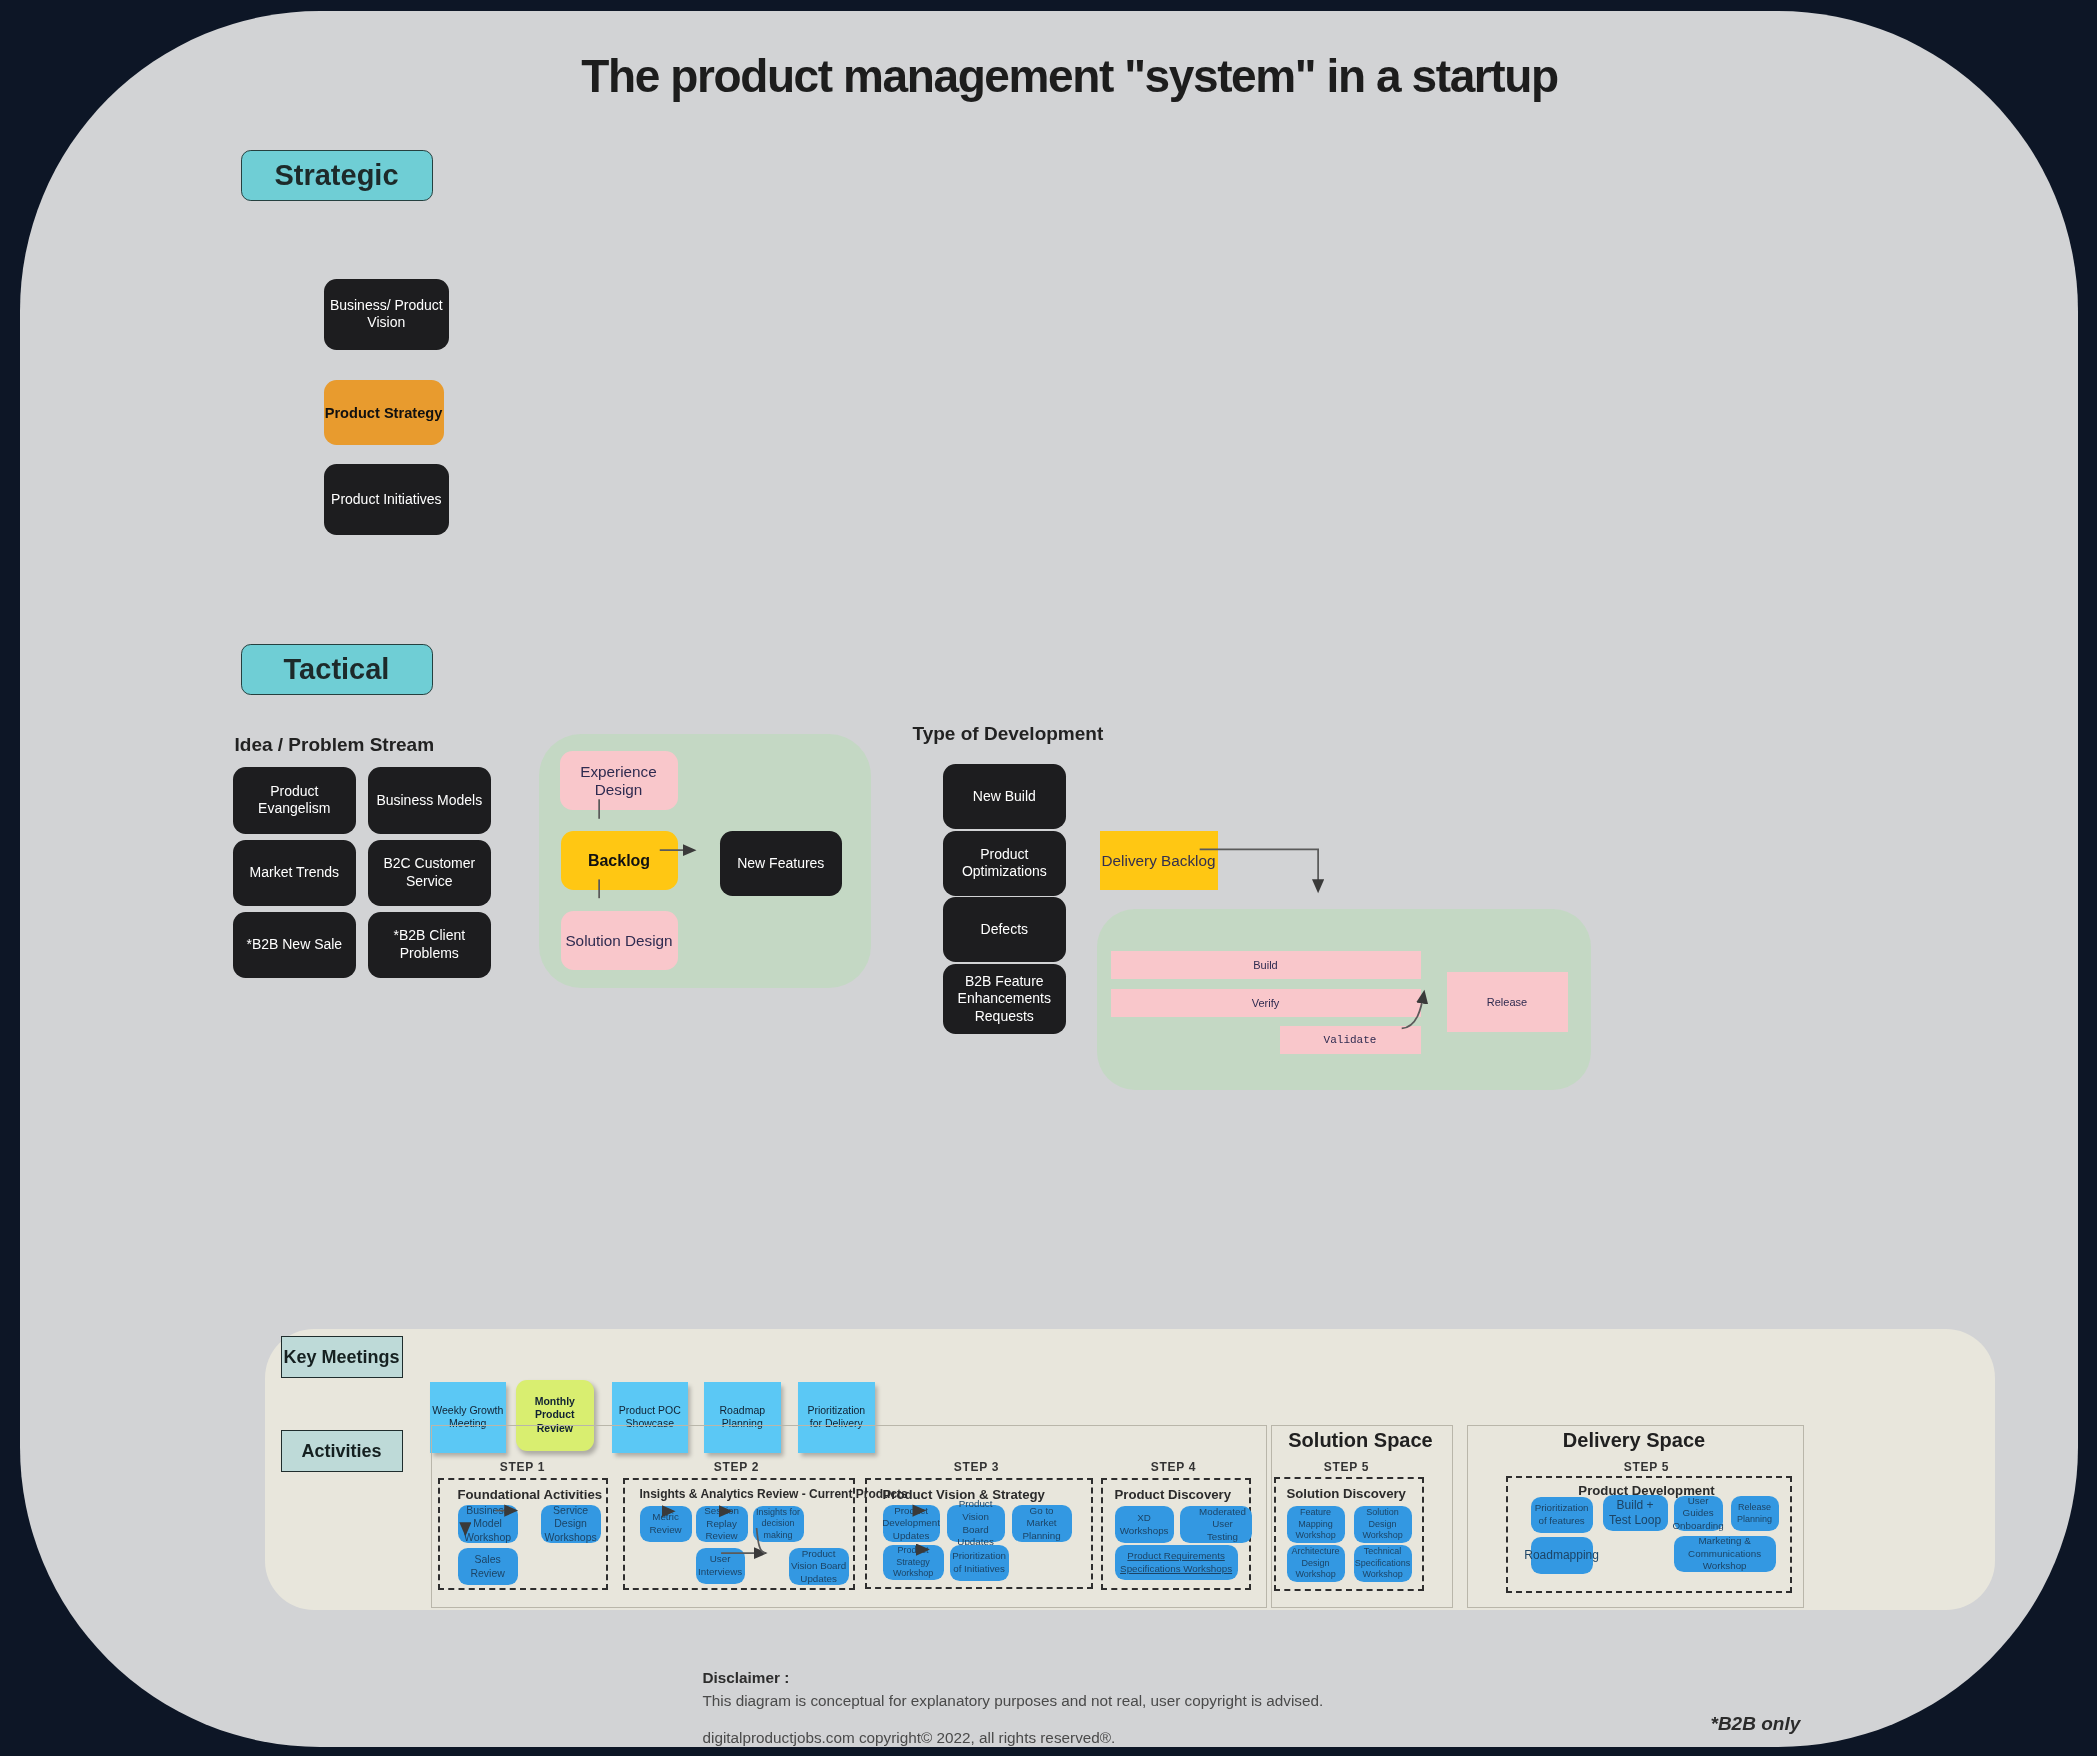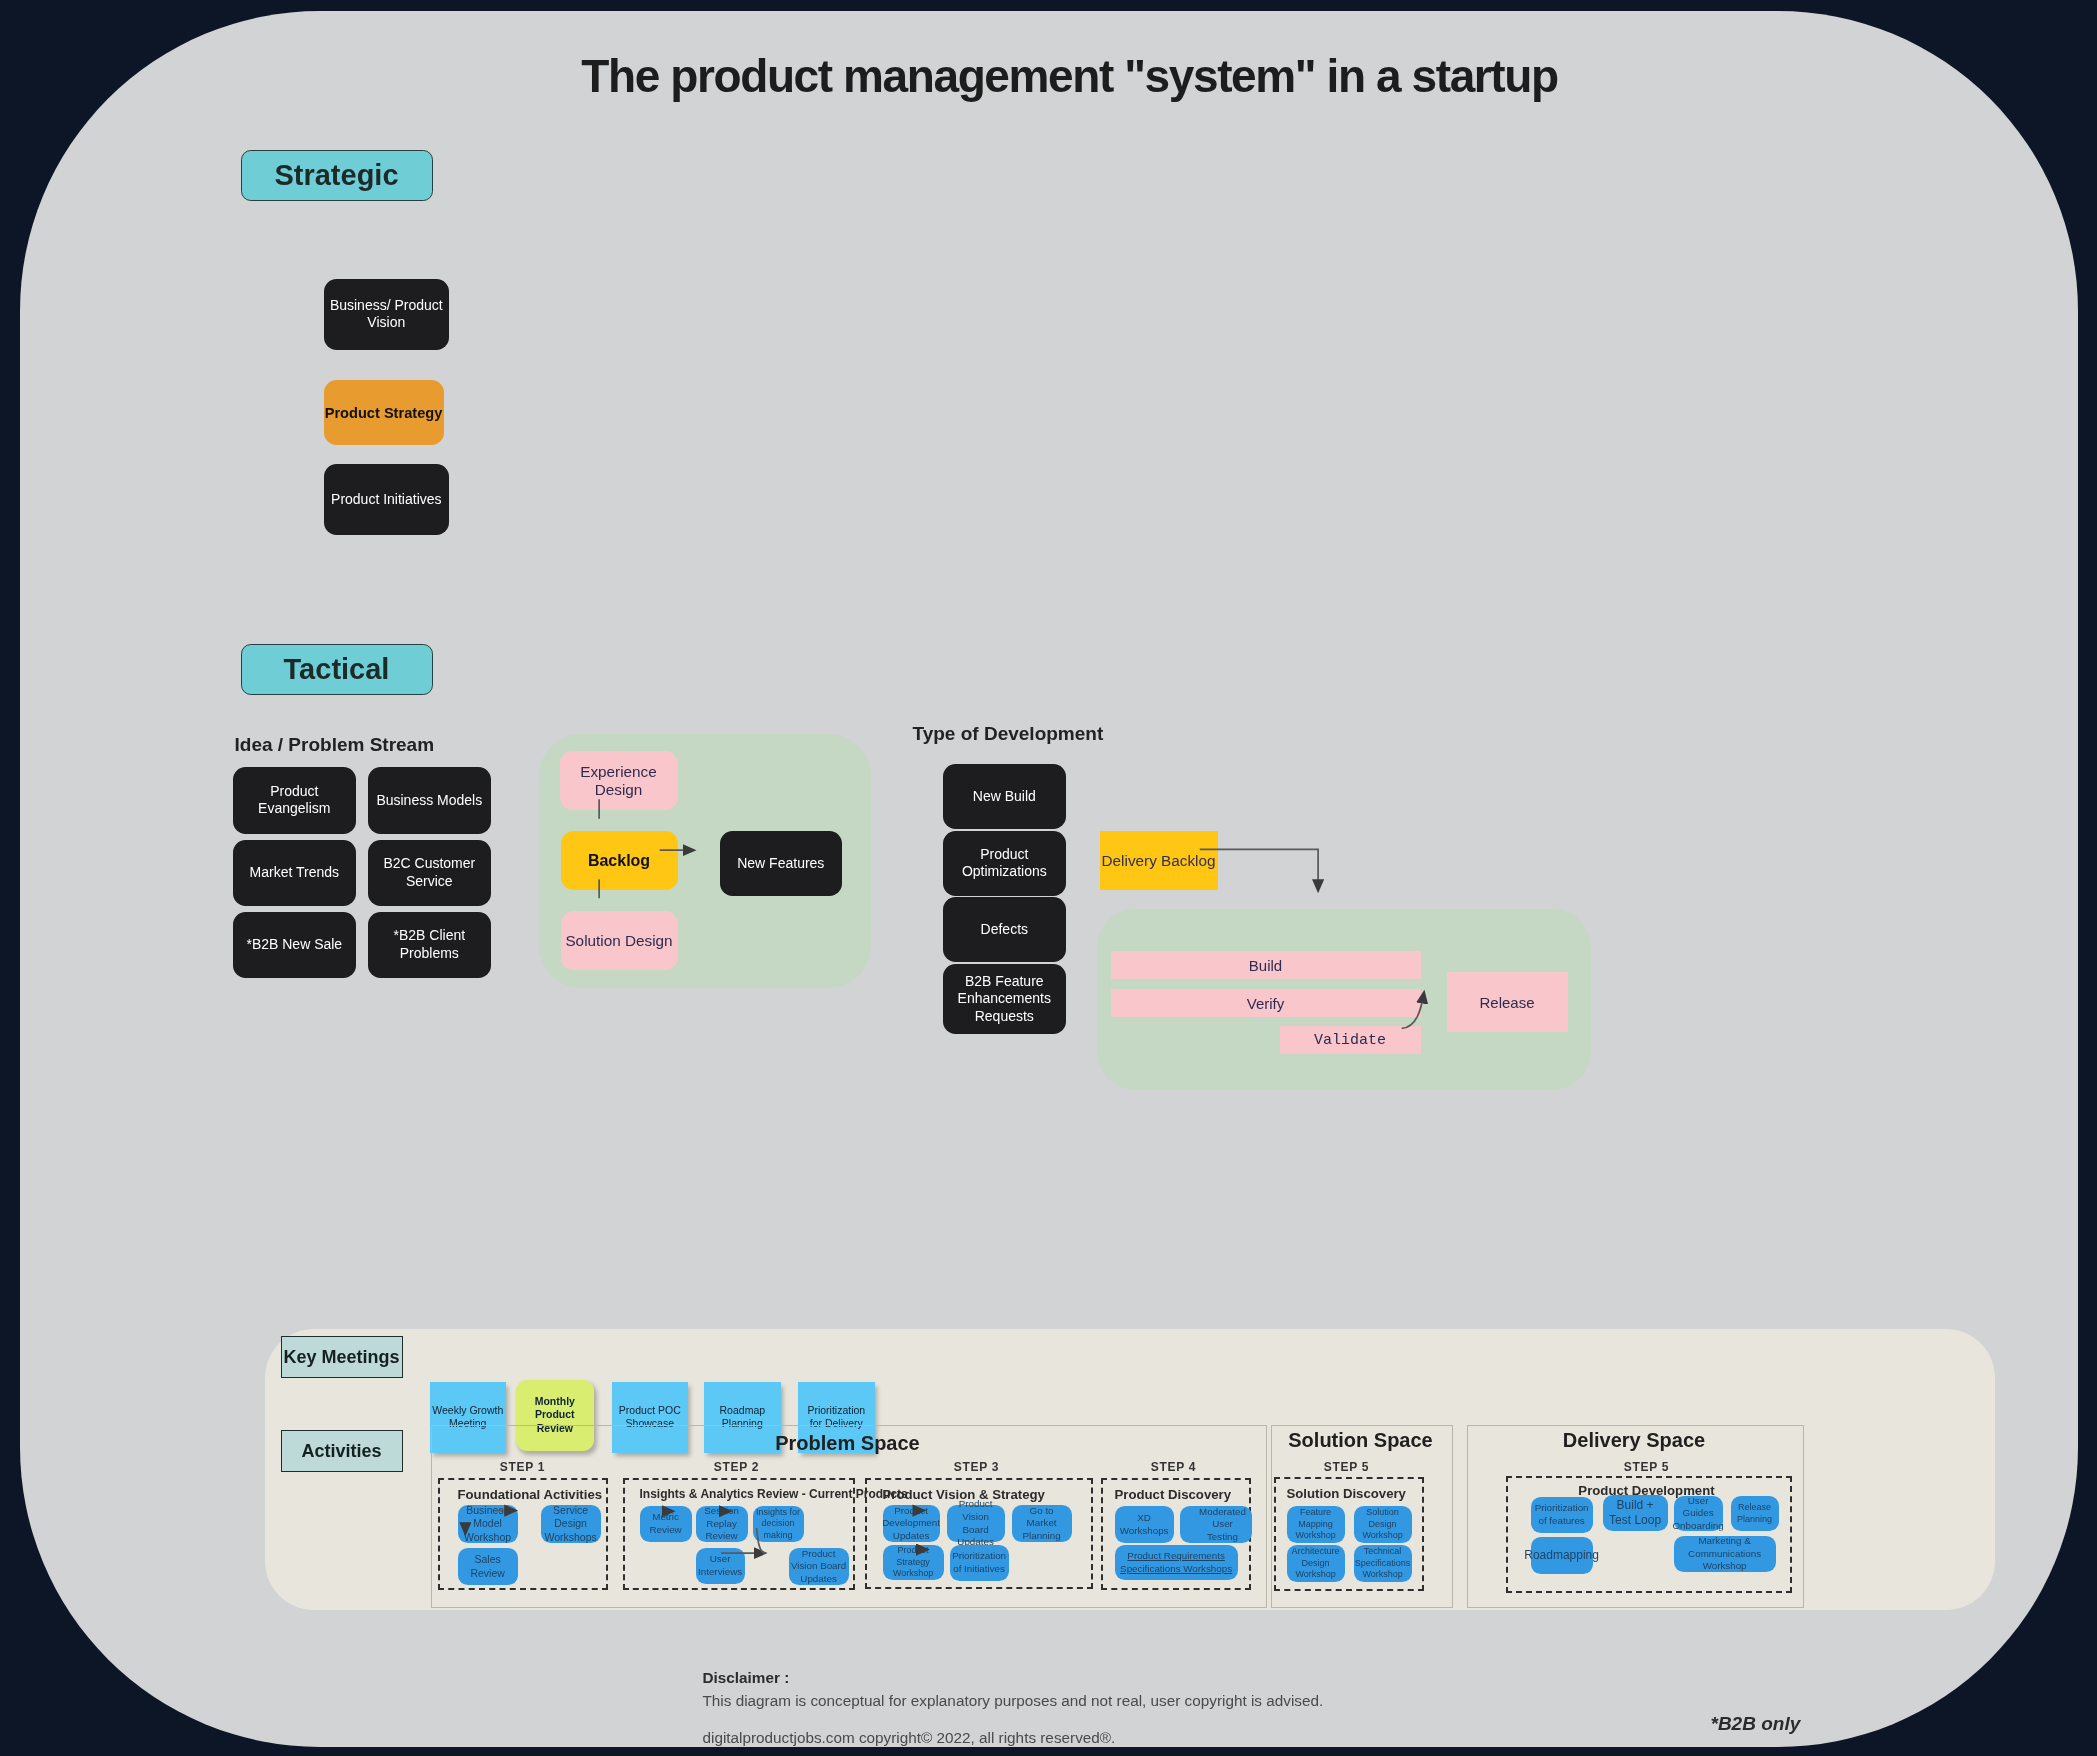--- a/index.html
+++ b/index.html
@@ -7,21 +7,21 @@
          font-family:"Liberation Sans",sans-serif;color:#1c1c1c;}
   #canvas{position:absolute;left:19.5px;top:11px;width:2058px;height:1736px;background:#d2d3d5;border-radius:300px 300px 300px 300px;}
   .abs{position:absolute;}
   .ctr{display:flex;align-items:center;justify-content:center;text-align:center;}
   #title{left:0;top:49px;width:2097px;text-align:center;font-size:46px;font-weight:bold;
          letter-spacing:-1.4px;color:#1d1d1d;font-family:"Liberation Sans",sans-serif;}
   .badge{background:#6fced5;border:1.4px solid #25403f;border-radius:9.8px;font-weight:bold;font-size:29px;color:#1d2a2a;}
   .blackbox{background:#1d1d1f;color:#fff;border-radius:12.5px;font-size:14px;line-height:1.25;padding:2.8px;}
   .orangebox{background:#e89b2e;color:#111;border-radius:12.5px;font-size:14.6px;font-weight:bold;}
   .pinkbox{background:#f9c7cb;color:#2f2b50;font-size:15.3px;border-radius:12.5px;}
-  .pinkbar{background:#f9c7cb;color:#2f2b50;font-size:15px;}
+  .pinkbar{background:#f9c7cb;color:#2f2b50;font-size:11px;}
   .yellowbox{background:#ffc713;color:#111;font-size:16px;font-weight:bold;border-radius:12.5px;}
   .yellowsq{background:#ffc713;color:#33304f;font-size:15.3px;}
   .greenpanel{background:#c4d8c4;border-radius:42px;}
   .h-label{font-size:19px;font-weight:bold;color:#222;}
   .band{background:#a9d2d2;border:1.4px solid #3c4b4b;border-radius:7px;font-size:31px;font-weight:bold;
         letter-spacing:-0.7px;color:#151515;}
   .beige{background:#e8e6dc;border-radius:49px;}
   .tealtag{background:#bedad8;border:1.4px solid #1f2d2d;font-size:18px;font-weight:bold;color:#152020;}
   .sticky{font-size:10.5px;line-height:1.3;color:#123;box-shadow:2.8px 3.5px 4.2px rgba(0,0,0,.25);padding:2.8px;}
   .sticky.blue{background:#5bc8f5;}
@@ -87,21 +87,20 @@
     <div class="abs tealtag ctr" style="left:261px;top:1325px;width:120px;height:40px;">Key Meetings</div>
     <div class="abs sticky blue ctr" style="left:410px;top:1371px;width:71px;height:65px;">Weekly Growth Meeting</div>
     <div class="abs sticky green ctr" style="left:496px;top:1369px;width:73px;height:65px;border-radius:11px;">Monthly Product Review</div>
     <div class="abs sticky blue ctr" style="left:592px;top:1371px;width:71px;height:65px;">Product POC Showcase</div>
     <div class="abs sticky blue ctr" style="left:684px;top:1371px;width:72px;height:65px;">Roadmap Planning</div>
     <div class="abs sticky blue ctr" style="left:778px;top:1371px;width:72px;height:65px;">Prioritization for Delivery</div>
 
     <div class="abs tealtag ctr" style="left:261px;top:1419px;width:120px;height:40px;">Activities</div>
 
     <div class="abs space" style="left:411px;top:1414px;width:834px;height:181px;"></div>
-    <div class="abs space-title ctr" style="left:411px;top:1420px;width:834px;height:24px;">Problem Space</div>
 
     <div class="abs steplbl ctr" style="left:418px;top:1448px;width:170px;height:15.3px;">STEP 1</div>
     <div class="abs dashed" style="left:418px;top:1467px;width:166px;height:108px;"></div>
     <div class="abs dashed-title" style="left:438px;top:1476px;">Foundational Activities</div>
     <div class="abs blue-act ctr" style="left:438px;top:1494px;width:56px;height:34px;">Business Model Workshop</div>
     <div class="abs blue-act ctr" style="left:521px;top:1494px;width:56px;height:34px;">Service Design Workshops</div>
     <div class="abs blue-act ctr" style="left:438px;top:1537px;width:56px;height:33px;">Sales Review</div>
 
     <div class="abs steplbl ctr" style="left:603px;top:1448px;width:228px;height:15.3px;">STEP 2</div>
     <div class="abs dashed" style="left:603px;top:1467px;width:228px;height:108px;"></div>

